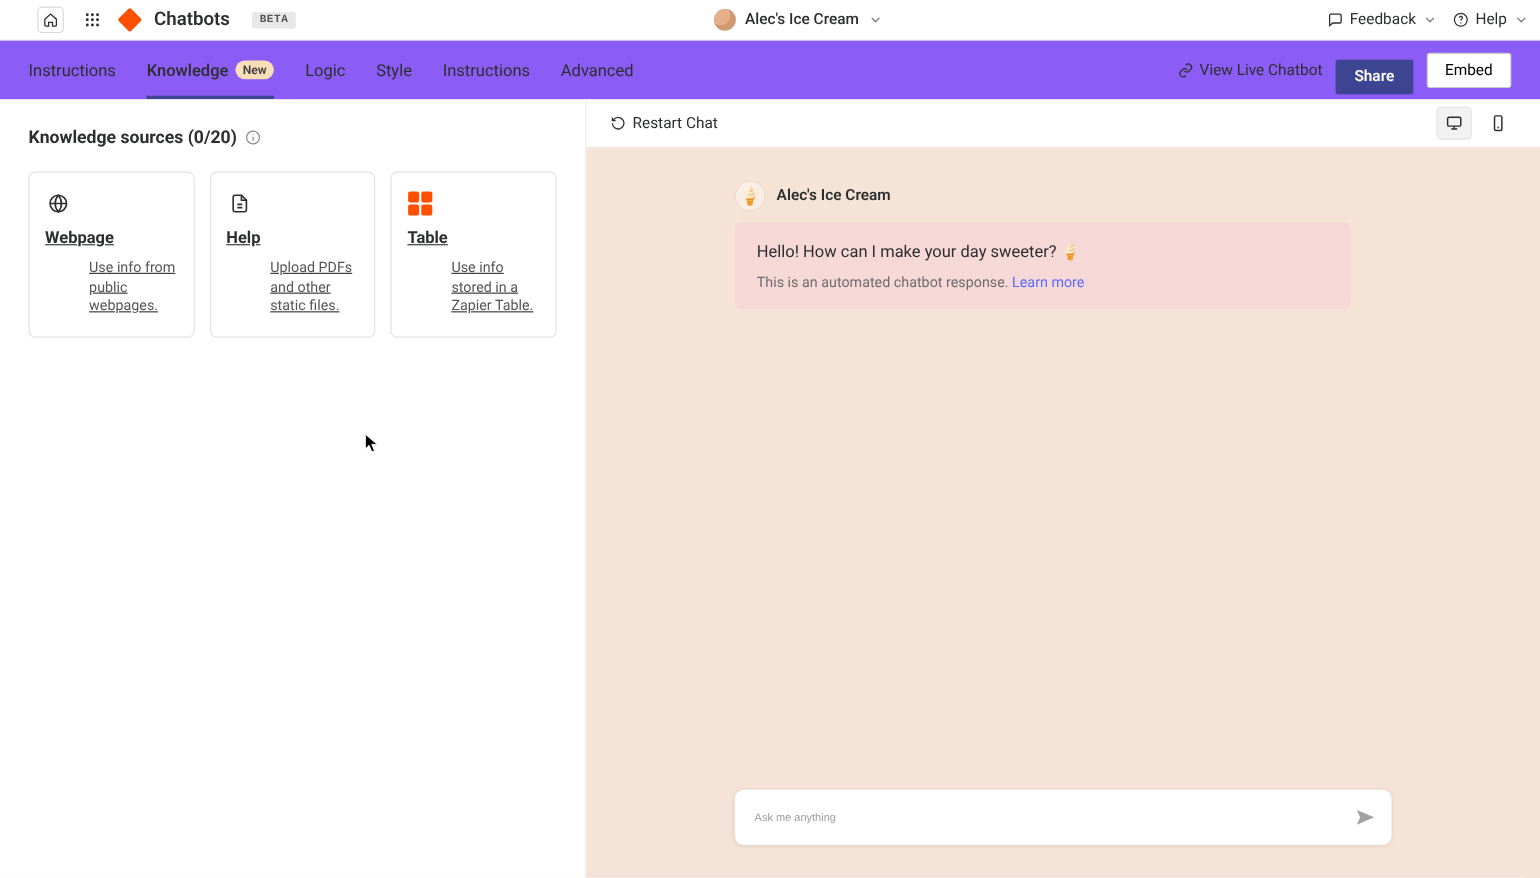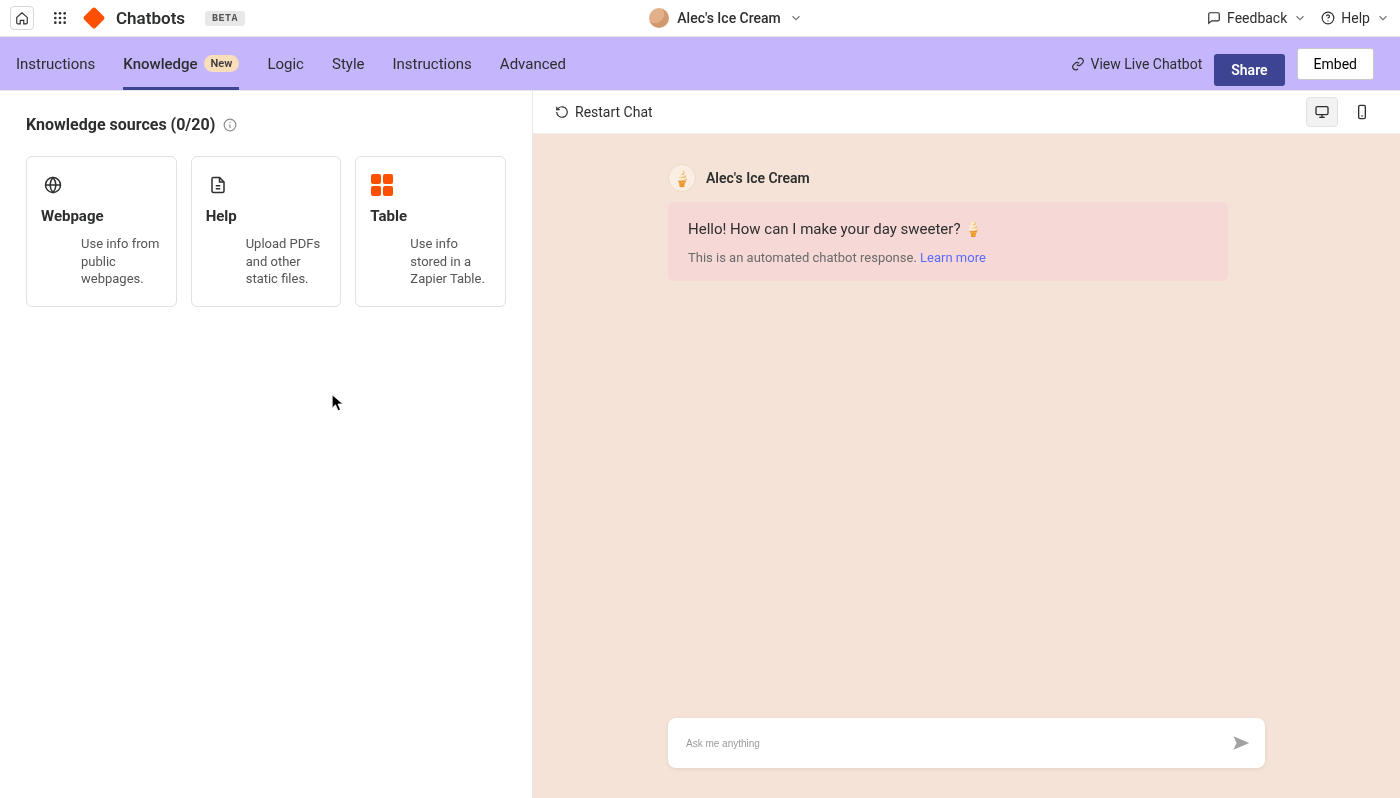--- a/index.html
+++ b/index.html
@@ -5,21 +5,21 @@
     * { box-sizing: border-box; margin: 0; padding: 0; }
     html, body { width: 100%; height: 100%; font-family: -apple-system, BlinkMacSystemFont, "Segoe UI", Roboto, "Helvetica Neue", Arial, sans-serif; color: #2d2e2e; }
     body { display: flex; flex-direction: column; height: 798px; width: 1400px; overflow: hidden; position: relative; }
 
     
     .top-header {
       display: flex; align-items: center; justify-content: space-between;
       height: 37px; padding: 0 10px; border-bottom: 1px solid #e6e6e6;
       background: #fff;
     }
-    .header-left, .header-right { display: flex; align-items: center; gap: 14px; }
+    .header-left, .header-right { display: flex; align-items: center; gap: 14px; margin-left: 24px; }
     .icon-btn { display: inline-flex; align-items: center; justify-content: center; width: 24px; height: 24px; border-radius: 4px; cursor: pointer; }
     .icon-btn.bordered { border: 1px solid #d7d7d7; }
     .zap-logo { width: 16px; height: 16px; background: #ff4f00; transform: rotate(45deg); border-radius: 2px; }
     .app-title { font-size: 17px; font-weight: 600; }
     .beta-badge {
       font-size: 10px; letter-spacing: .5px; background: #e8e8e8; color: #555;
       padding: 2px 7px; border-radius: 3px; margin-left: 6px; font-weight: 600; font-family: Liberation Mono, monospace;
     }
     .header-center { display: flex; align-items: center; gap: 8px; }
     .chatbot-name { font-size: 14px; font-weight: 500; }
@@ -31,22 +31,22 @@
     .header-link { font-size: 14px; color: #2d2e2e; display: flex; align-items: center; gap: 6px; cursor: pointer; }
 
     
     .svg14 { width: 14px; height: 14px; }
     .svg16 { width: 16px; height: 16px; }
     .svg18 { width: 18px; height: 18px; }
 
     
     .sub-header {
       display: flex; align-items: center; justify-content: space-between;
-      height: 54px; padding: 0 26px 0 16px; border-bottom: 1px solid #e6e6e6;
-      background: #c4b5fd;
+      height: 54px; padding: 0 26px 0 26px; border-bottom: 1px solid #e6e6e6;
+      background: #8b5cf6;
     }
     .tabs { display: flex; align-items: center; gap: 28px; height: 100%; }
     .tab {
       display: flex; align-items: center; gap: 6px; height: 100%;
       font-size: 15px; color: #2d2e2e; cursor: pointer;
       border-bottom: 3px solid transparent; padding-top: 3px;
     }
     .tab.active { border-bottom-color: #3d4592; font-weight: 500; }
     .new-badge {
       background: #f8deb9; color: #3d3d3d; font-size: 11px; font-weight: 600;
@@ -65,20 +65,21 @@
     .content { flex: 1; display: flex; min-height: 0; }
 
     .left-pane { width: 533px; padding: 24px 26px; border-right: 1px solid #e8e8e8; background: #fff; }
     .section-title { display: flex; align-items: center; gap: 8px; font-size: 16px; font-weight: 700; }
 
     .source-grid { display: flex; gap: 14px; margin-top: 22px; }
     .source-card {
       width: 151px; border: 1px solid #e2e2e2; border-radius: 6px; padding: 16px 14px 18px;
       display: flex; flex-direction: column; gap: 10px; cursor: pointer;
       background: #fff;
+      text-decoration: underline;
     }
     .source-card .source-title { font-weight: 700; font-size: 15px; }
     .source-card .source-desc { font-size: 13px; color: #555; line-height: 1.35; margin-left: 40px; }
     .source-icon { width: 24px; height: 24px; display: flex; align-items: center; justify-content: center; }
     .table-icon { width: 22px; height: 22px; display: grid; grid-template-columns: 1fr 1fr; grid-template-rows: 1fr 1fr; gap: 2px; }
     .table-icon > span { background: #ff4f00; border-radius: 2px; }
 
     
     .right-pane { flex: 1; display: flex; flex-direction: column; min-width: 0; background: #fff; }
 

